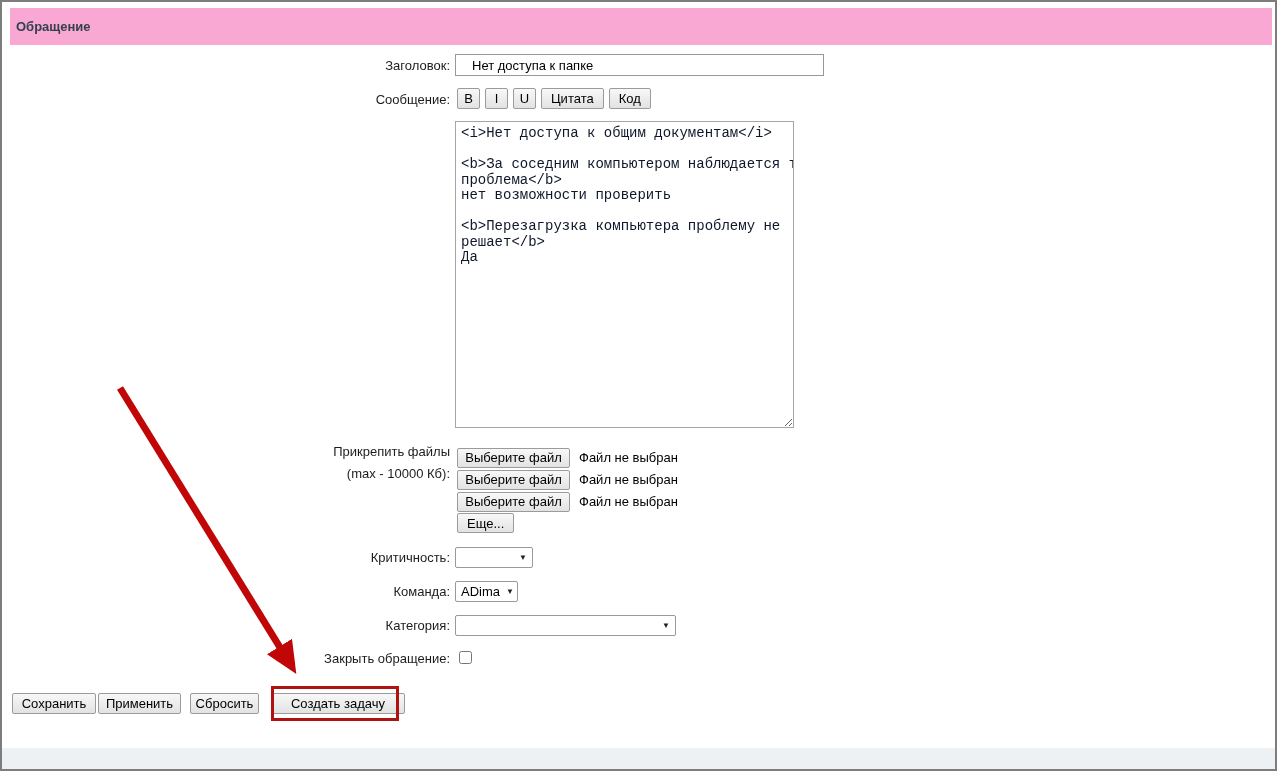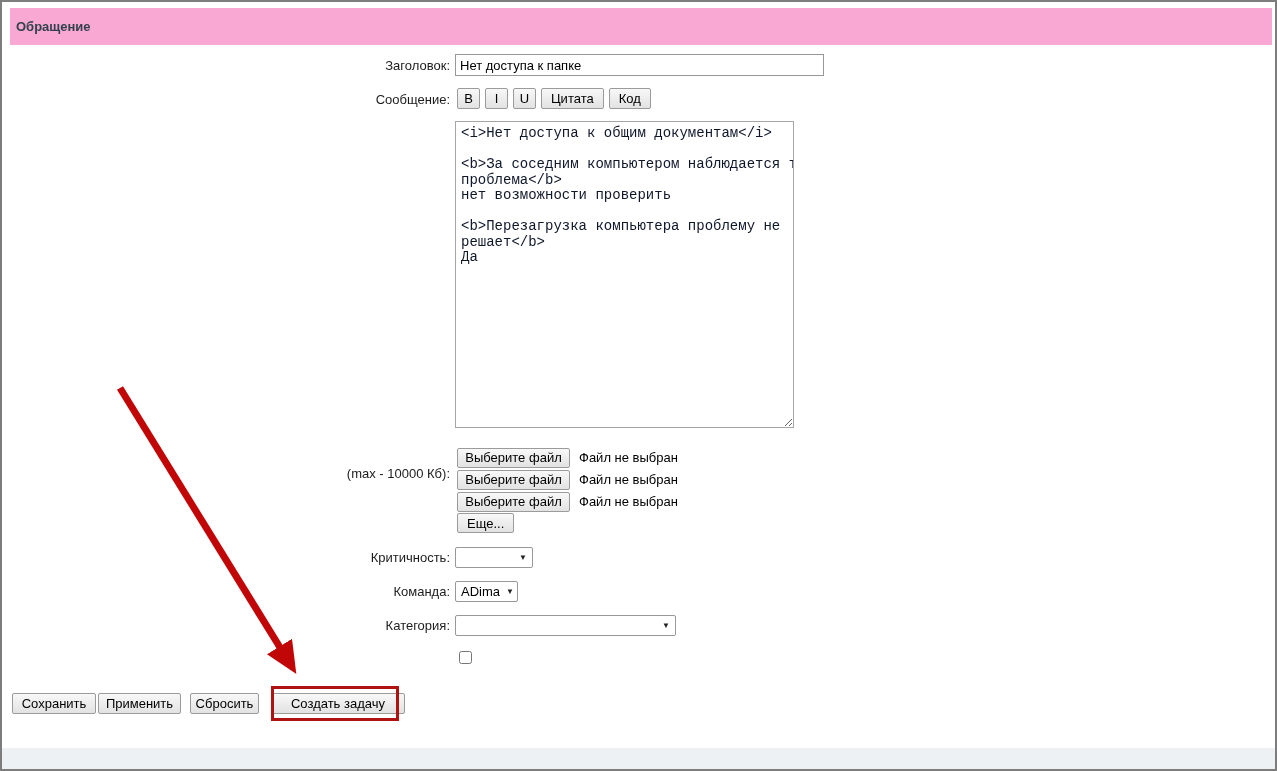--- a/index.html
+++ b/index.html
@@ -40,21 +40,21 @@
     text-align: right;
     font-size: 13px;
     color: #1c1c1c;
   }
   .text-input {
     position: absolute;
     left: 453px; top: 52px;
     width: 369px; height: 22px;
     border: 1px solid #989898;
     border-radius: 0;
-    padding: 2px 4px;
+    padding: 2px 16px;
     font-family: "Liberation Sans", sans-serif;
     font-size: 13px;
     color: #000;
     background: #fff;
   }
   .toolbar {
     position: absolute;
     left: 455px; top: 86px;
     display: flex;
     gap: 5px;
@@ -166,20 +166,21 @@
   <textarea class="msg-area" spellcheck="false" style="">&lt;i&gt;Нет доступа к общим документам&lt;/i&gt;
 
 &lt;b&gt;За соседним компьютером наблюдается та же
 проблема&lt;/b&gt;
 нет возможности проверить
 
 &lt;b&gt;Перезагрузка компьютера проблему не
 решает&lt;/b&gt;
 Да</textarea>
 
+  <div class="lbl" style="top:442px;">Прикрепить файлы</div>
   <div class="lbl" style="top:464px;">(max - 10000 Кб):</div>
 
   <div class="file-row" style="top:445px;">
     <button class="btn file-btn">Выберите файл</button>
     <span class="file-status">Файл не выбран</span>
   </div>
   <div class="file-row" style="top:467px;">
     <button class="btn file-btn">Выберите файл</button>
     <span class="file-status">Файл не выбран</span>
   </div>
@@ -200,20 +201,21 @@
     <span>ADima</span>
     <span class="caret">▼</span>
   </div>
 
   <div class="lbl" style="top:616px;">Категория:</div>
   <div class="select" style="top:613px; width:221px;">
     <span></span>
     <span class="caret">▼</span>
   </div>
 
+  <div class="lbl" style="top:649px;">Закрыть обращение:</div>
   <input type="checkbox" class="checkbox" style="">
 
   <div class="actions">
     <button class="btn btn-save">Сохранить</button>
     <button class="btn btn-apply">Применить</button>
     <button class="btn btn-reset">Сбросить</button>
     <button class="btn btn-create">Создать задачу</button>
   </div>
 
   <div class="highlight-box"></div>

